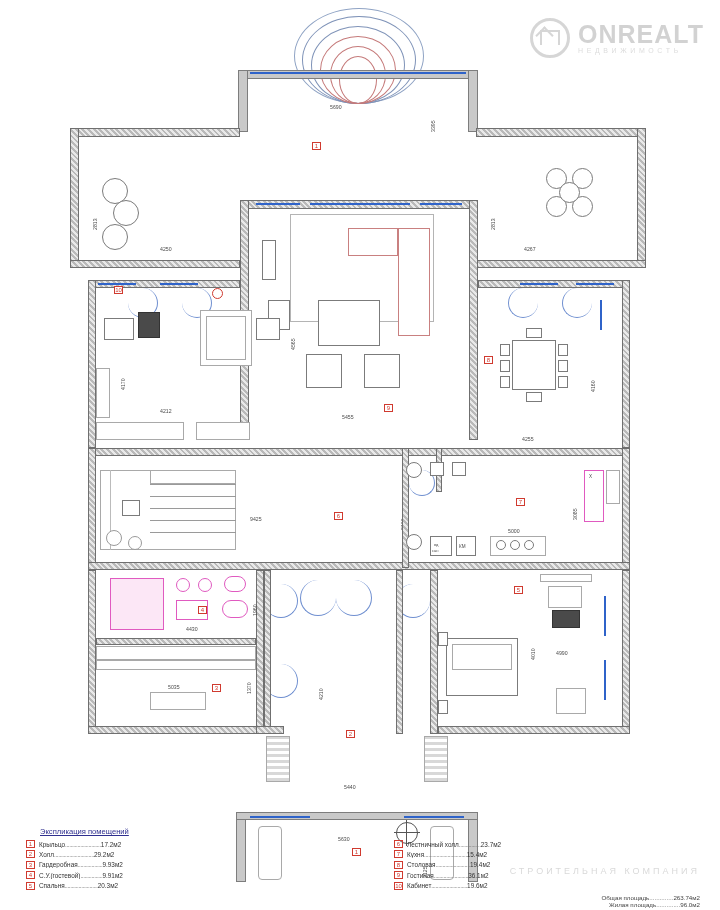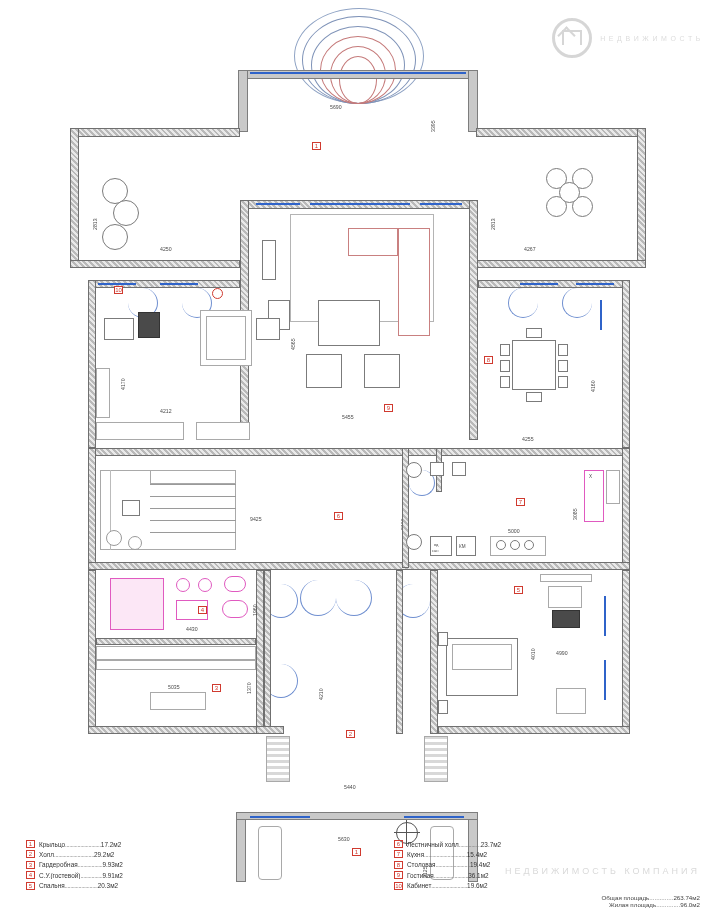--- a/index.html
+++ b/index.html
@@ -55,25 +55,26 @@
   .totals{position:absolute;right:20px;bottom:2px;font-size:6.2px;color:#444;text-align:right;}
 </style>
 </head>
 <body>
 
 <div class="plan">
 
   <div class="wm-top">
     <div class="logo"></div>
     <div>
+      <div class="t1">ONREALT</div>
       <div class="t2">НЕДВИЖИМОСТЬ</div>
     </div>
   </div>
   <div class="wm-bottom">
-    <div class="b2">НЕДВИЖИМОСТЬ КОМПАНИЯ</div>
+    <div class="b2">СТРОИТЕЛЬНАЯ КОМПАНИЯ</div>
   </div>
 
   <div class="arc" style="left:294px;top:8px;width:130px;height:96px;border-color:#8fa3c4;"></div>
   <div class="arc" style="left:302px;top:16px;width:114px;height:88px;"></div>
   <div class="arc" style="left:311px;top:26px;width:94px;height:78px;"></div>
   <div class="arc" style="left:320px;top:36px;width:76px;height:68px;border-color:#c57a7a;"></div>
   <div class="arc" style="left:330px;top:46px;width:56px;height:58px;border-color:#c57a7a;"></div>
   <div class="arc" style="left:339px;top:56px;width:38px;height:48px;border-color:#c57a7a;"></div>
 
   <div class="wallT" style="left:238px;top:70px;width:240px;height:9px;"></div>
@@ -271,20 +272,21 @@
   <div class="furnL" style="left:258px;top:826px;width:24px;height:54px;border-radius:4px;"></div>
   <div class="furnL" style="left:430px;top:826px;width:24px;height:54px;border-radius:4px;"></div>
   <div class="circ" style="left:396px;top:822px;width:22px;height:22px;border-color:#555;"></div>
   <div class="thin" style="left:406px;top:820px;width:1px;height:26px;background:#555;"></div>
   <div class="thin" style="left:394px;top:832px;width:26px;height:1px;background:#555;"></div>
   <div class="dim" style="left:338px;top:836px;">5630</div>
   <div class="dimv" style="left:422px;top:878px;">2125</div>
   <div class="tagnum" style="left:352px;top:848px;">1</div>
 
   <div class="legend">
+    <div class="title">Экспликация помещений</div>
     <div class="cols">
       <div class="col">
         <div class="lrow">
           <div class="n">1</div>
           <div class="nm"><span>Крыльцо</span><i>..........................</i><span>17.2м2</span></div>
         </div>
         <div class="lrow">
           <div class="n">2</div>
           <div class="nm"><span>Холл</span><i>.............................</i><span>29.2м2</span></div>
         </div>

